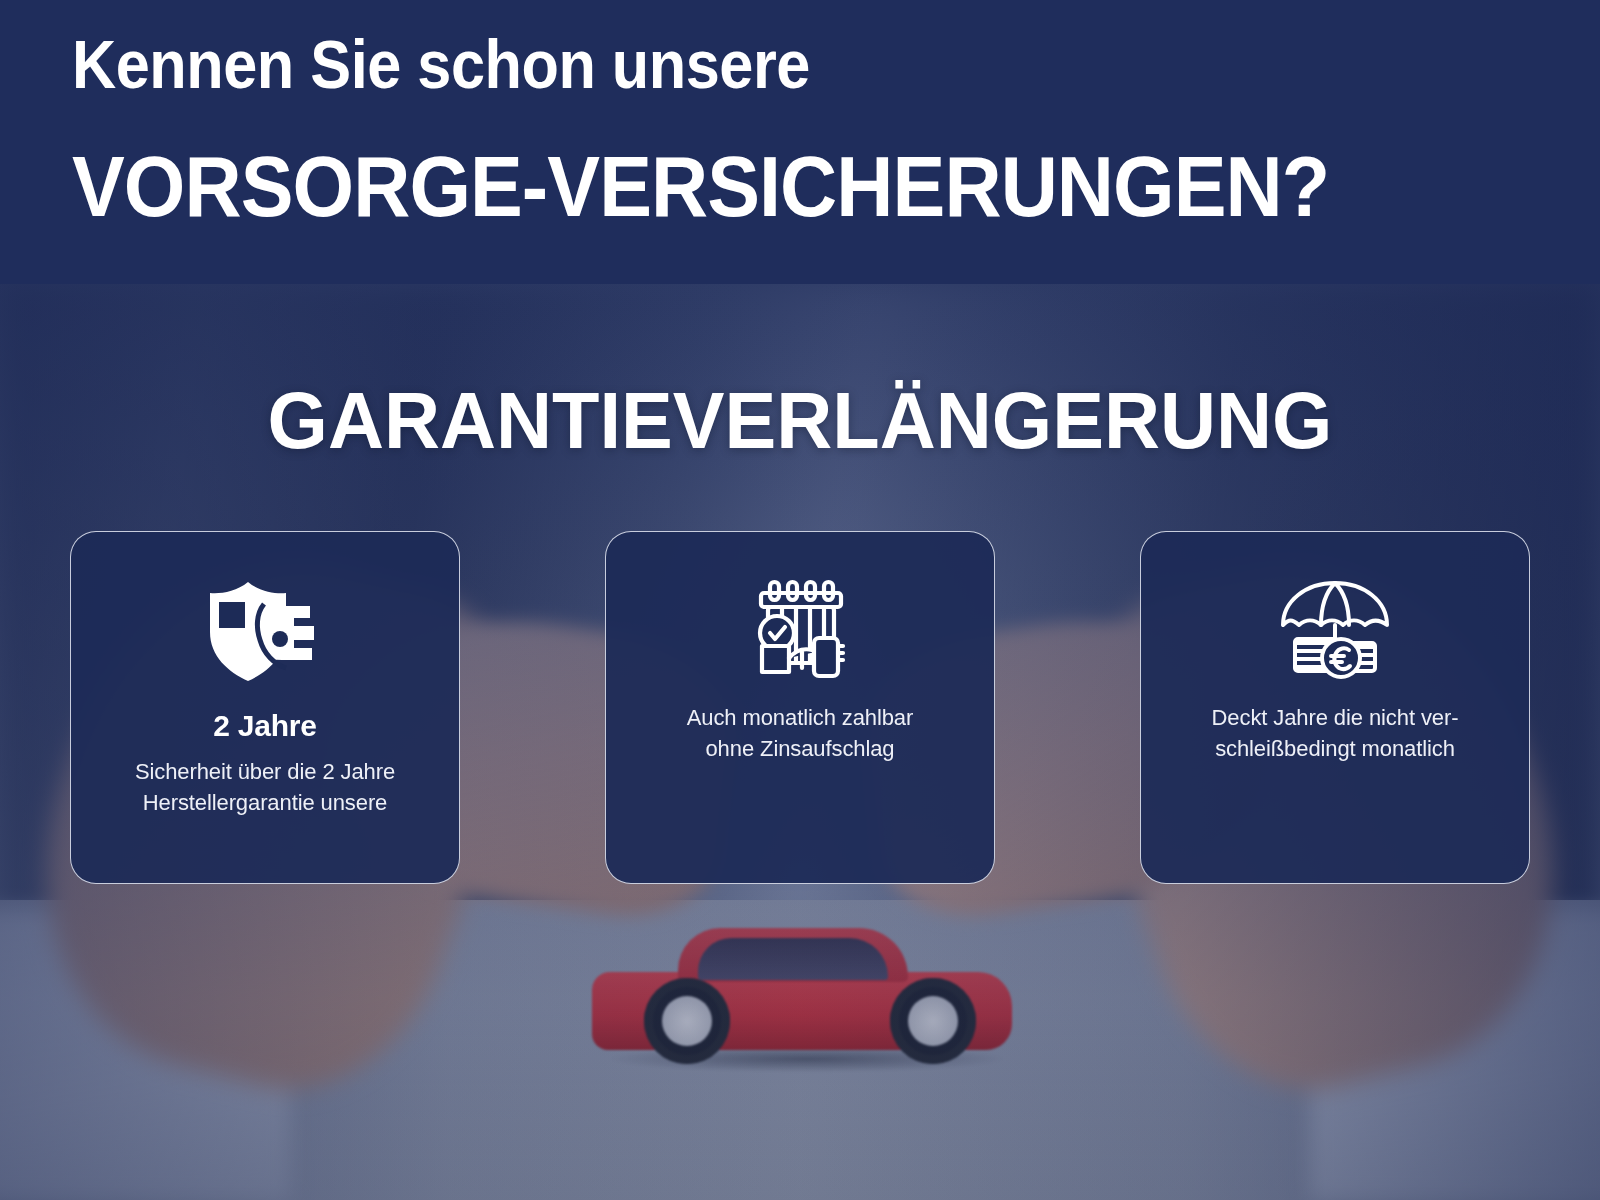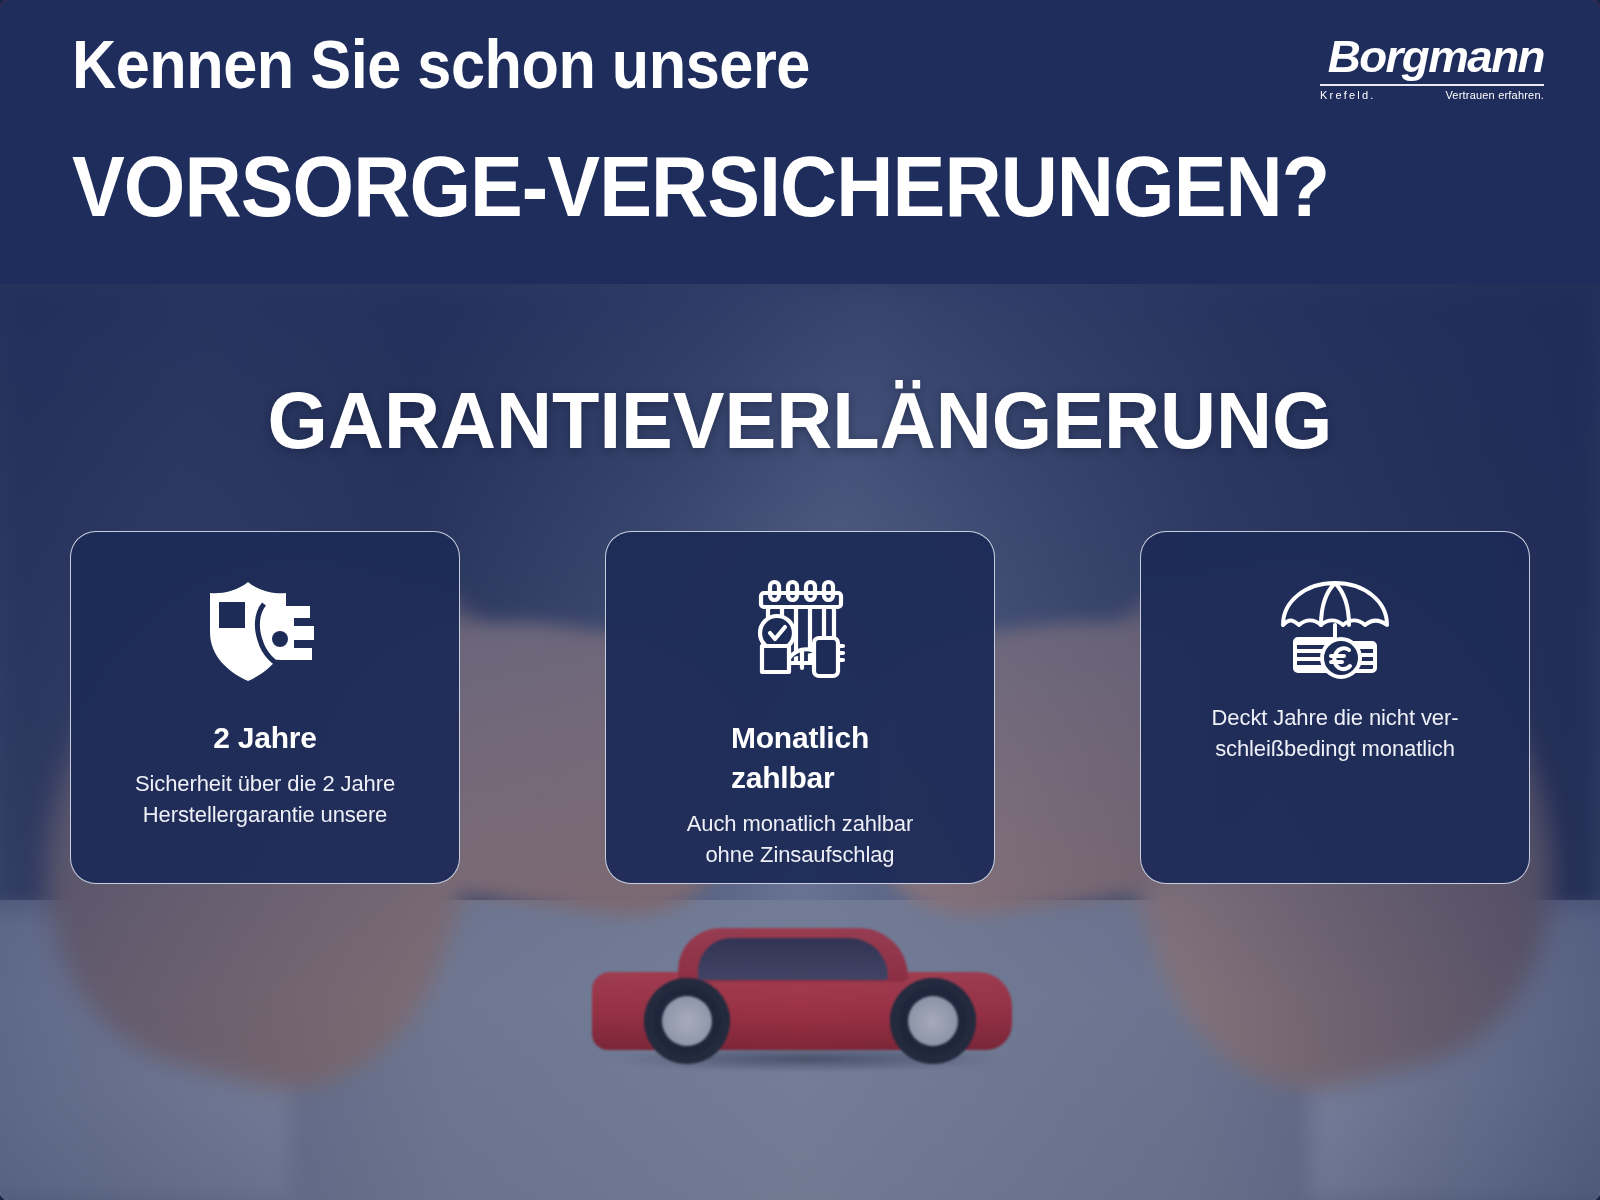--- a/index.html
+++ b/index.html
@@ -9,21 +9,20 @@
     background:#16234a;
     font-family:"Liberation Sans", sans-serif;
     overflow:hidden;
   }
 
   .banner{
     position:relative;
     width:1600px; height:1200px;
     overflow:hidden;
     background:#b91c1c;
-    border-radius:8px;
   }
 
   
   .photo{
     position:absolute; left:0; top:282px;
     width:1600px; height:918px;
     overflow:hidden;
     background:#6f7a93;
   }
   
@@ -221,25 +220,25 @@
     border:1.5px solid rgba(230,234,245,.85);
     border-radius:26px;
     display:flex; flex-direction:column; align-items:center;
     padding-top:40px;
   }
   .card-icon{
     height:120px;
     display:flex; align-items:center; justify-content:center;
   }
   .card-title{
-    margin-top:26px;
+    margin-top:14px;
     font-size:30px; line-height:40px;
     font-weight:bold;
     color:#fff;
-    text-align:left;
+    text-align:right;
     letter-spacing:-.2px;
   }
   .card-desc{
     margin-top:10px;
     font-size:22px; line-height:31px;
     color:#eef0f7;
     text-align:center;
     letter-spacing:-.1px;
   }
 </style>
@@ -276,28 +275,20 @@
     </div>
 
     <div class="photo-tint"></div>
     <div class="photo-tint2"></div>
   </div>
 
   <div class="header">
     <div class="kicker">Kennen Sie schon unsere</div>
     <div class="headline">VORSORGE-VERSICHERUNGEN?</div>
 
-    <div class="logo">
-      <div class="logo-word">Borgmann</div>
-      <div class="logo-rule"></div>
-      <div class="logo-sub">
-        <span class="city">Krefeld.</span>
-        <span class="claim">Vertrauen erfahren.</span>
-      </div>
-    </div>
   </div>
 
   <div class="main-title">GARANTIEVERLÄNGERUNG</div>
 
   <div class="cards">
 
     <div class="card">
       <div class="card-icon">
         <svg width="126" height="104" viewBox="0 0 126 104" aria-hidden="true">
 
@@ -342,24 +333,20 @@
             <path d="M26 57 L31 63 L41 51"></path>
 
             <path d="M18 70 L45 70 L45 96 L18 96 Z" fill="#1d2b57"></path>
             <path d="M45 82 C52 74 60 72 68 74 L80 74" fill="#1d2b57"></path>
             <path d="M58 76 L58 92"></path>
 
             <rect x="70" y="62" width="24" height="38" rx="5" fill="#1d2b57"></rect>
             <path d="M94 70 L99 70 M94 77 L99 77 M94 84 L99 84"></path>
           </g>
         </svg>
-      </div>
-      <div class="card-title">
-        <span>Monatlich</span><br>
-        <span>zahlbar</span>
       </div>
       <div class="card-desc">
         <span>Auch monatlich zahlbar</span><br>
         <span>ohne Zinsaufschlag</span>
       </div>
     </div>
 
     <div class="card">
       <div class="card-icon">
         <svg width="120" height="110" viewBox="0 0 120 110" aria-hidden="true">

